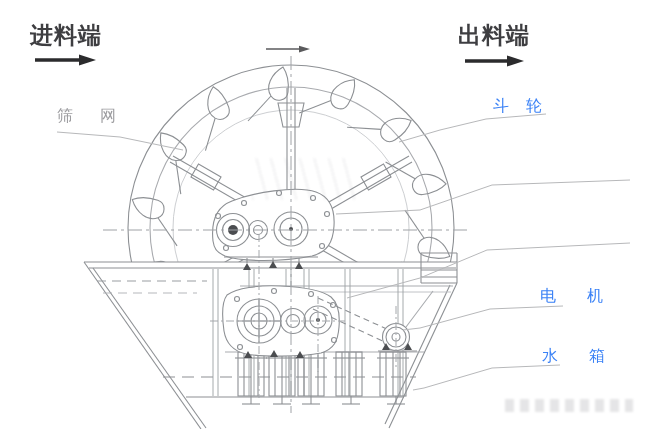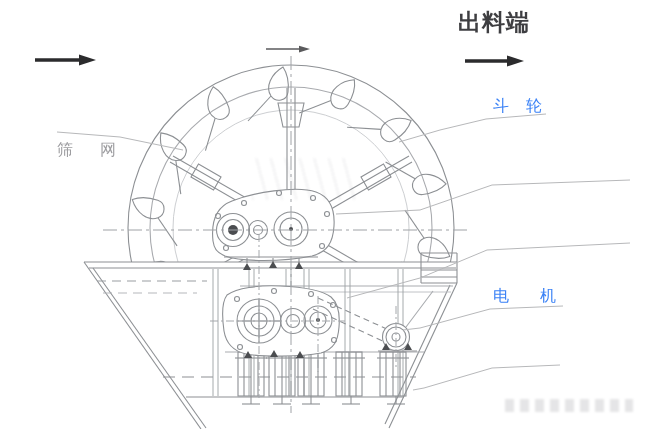--- a/index.html
+++ b/index.html
@@ -5,22 +5,22 @@
   html,body{margin:0;padding:0;background:#fff;}
   .stage{
     position:relative;width:650px;height:429px;background:#ffffff;
     overflow:hidden;font-family:"DejaVu Sans",sans-serif;
   }
   .stage svg{position:absolute;left:0;top:0;}
   .lbl{position:absolute;line-height:1;white-space:nowrap;color:#3b82f6;font-size:16px;}
   .lbl.bold{font-size:23px;font-weight:700;color:#3e3e41;letter-spacing:1px;}
   .lbl.pale{color:#9d9da0;}
   .ls6{letter-spacing:6px;}
-  .ls11{letter-spacing:11px;margin-top:34px;}
-  .ls13{letter-spacing:13px;}
+  .ls11{letter-spacing:11px;}
+  .ls13{letter-spacing:13px;margin-left:47px;}
   .wm{position:absolute;pointer-events:none;}
   .wm-center{
     left:252px;top:158px;width:104px;height:42px;opacity:.8;filter:blur(1px);
     background:repeating-linear-gradient(75deg, rgba(150,150,155,.16) 0 2px, transparent 2px 14px);
   }
   .wm-bottom{
     left:505px;top:399px;width:128px;height:13px;filter:blur(1.2px);
     background:repeating-linear-gradient(90deg, rgba(140,140,145,.22) 0 9px, transparent 9px 15px);
   }
 </style>
@@ -237,20 +237,22 @@
     <g stroke="#2b2b2d">
       <line x1="465" y1="61" x2="507" y2="61" stroke-width="3.5"></line>
       <polygon points="507,55.5 524,61 507,66.5" fill="#2b2b2d" stroke="none"></polygon>
     </g>
     <g stroke="#5a5a5c">
       <line x1="266" y1="49" x2="299" y2="49" stroke-width="1.6"></line>
       <polygon points="299,45.8 310,49 299,52.4" fill="#5a5a5c" stroke="none"></polygon>
     </g>
   </svg>
 
-  <div class="lbl bold" style="left:458px;top:11px">出料端</div>
+  <div class="lbl bold" style="left:30px;top:24px">进料端</div>
+  <div class="lbl bold" style="left:458px;top:24px">出料端</div>
   <div class="lbl pale ls11" style="left:57px;top:108px">筛 网</div>
   <div class="lbl ls6" style="left:493px;top:98px">斗 轮</div>
   <div class="lbl ls13" style="left:493px;top:288px">电 机</div>
+  <div class="lbl ls13" style="left:495px;top:348px">水 箱</div>
 
   <div class="wm wm-center"></div>
   <div class="wm wm-bottom"></div>
 </div>
 
 </body></html>

